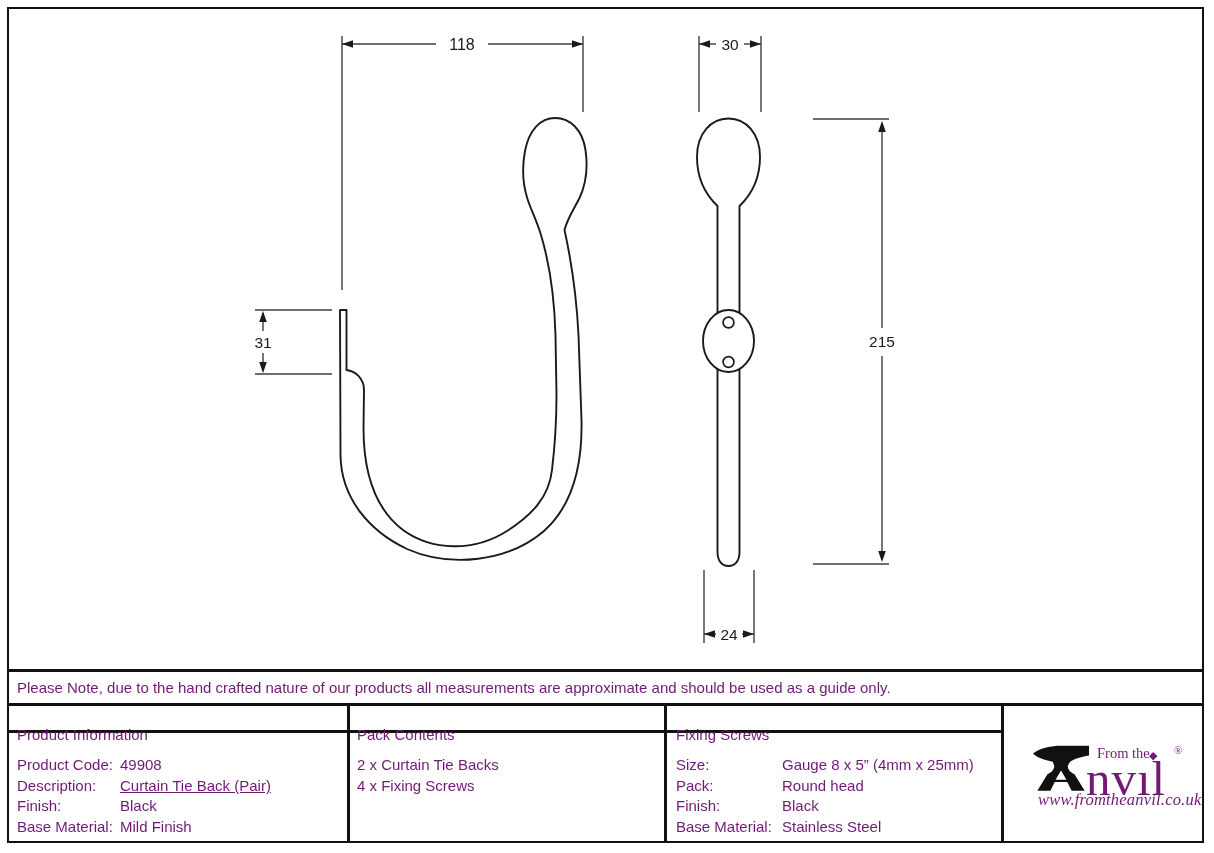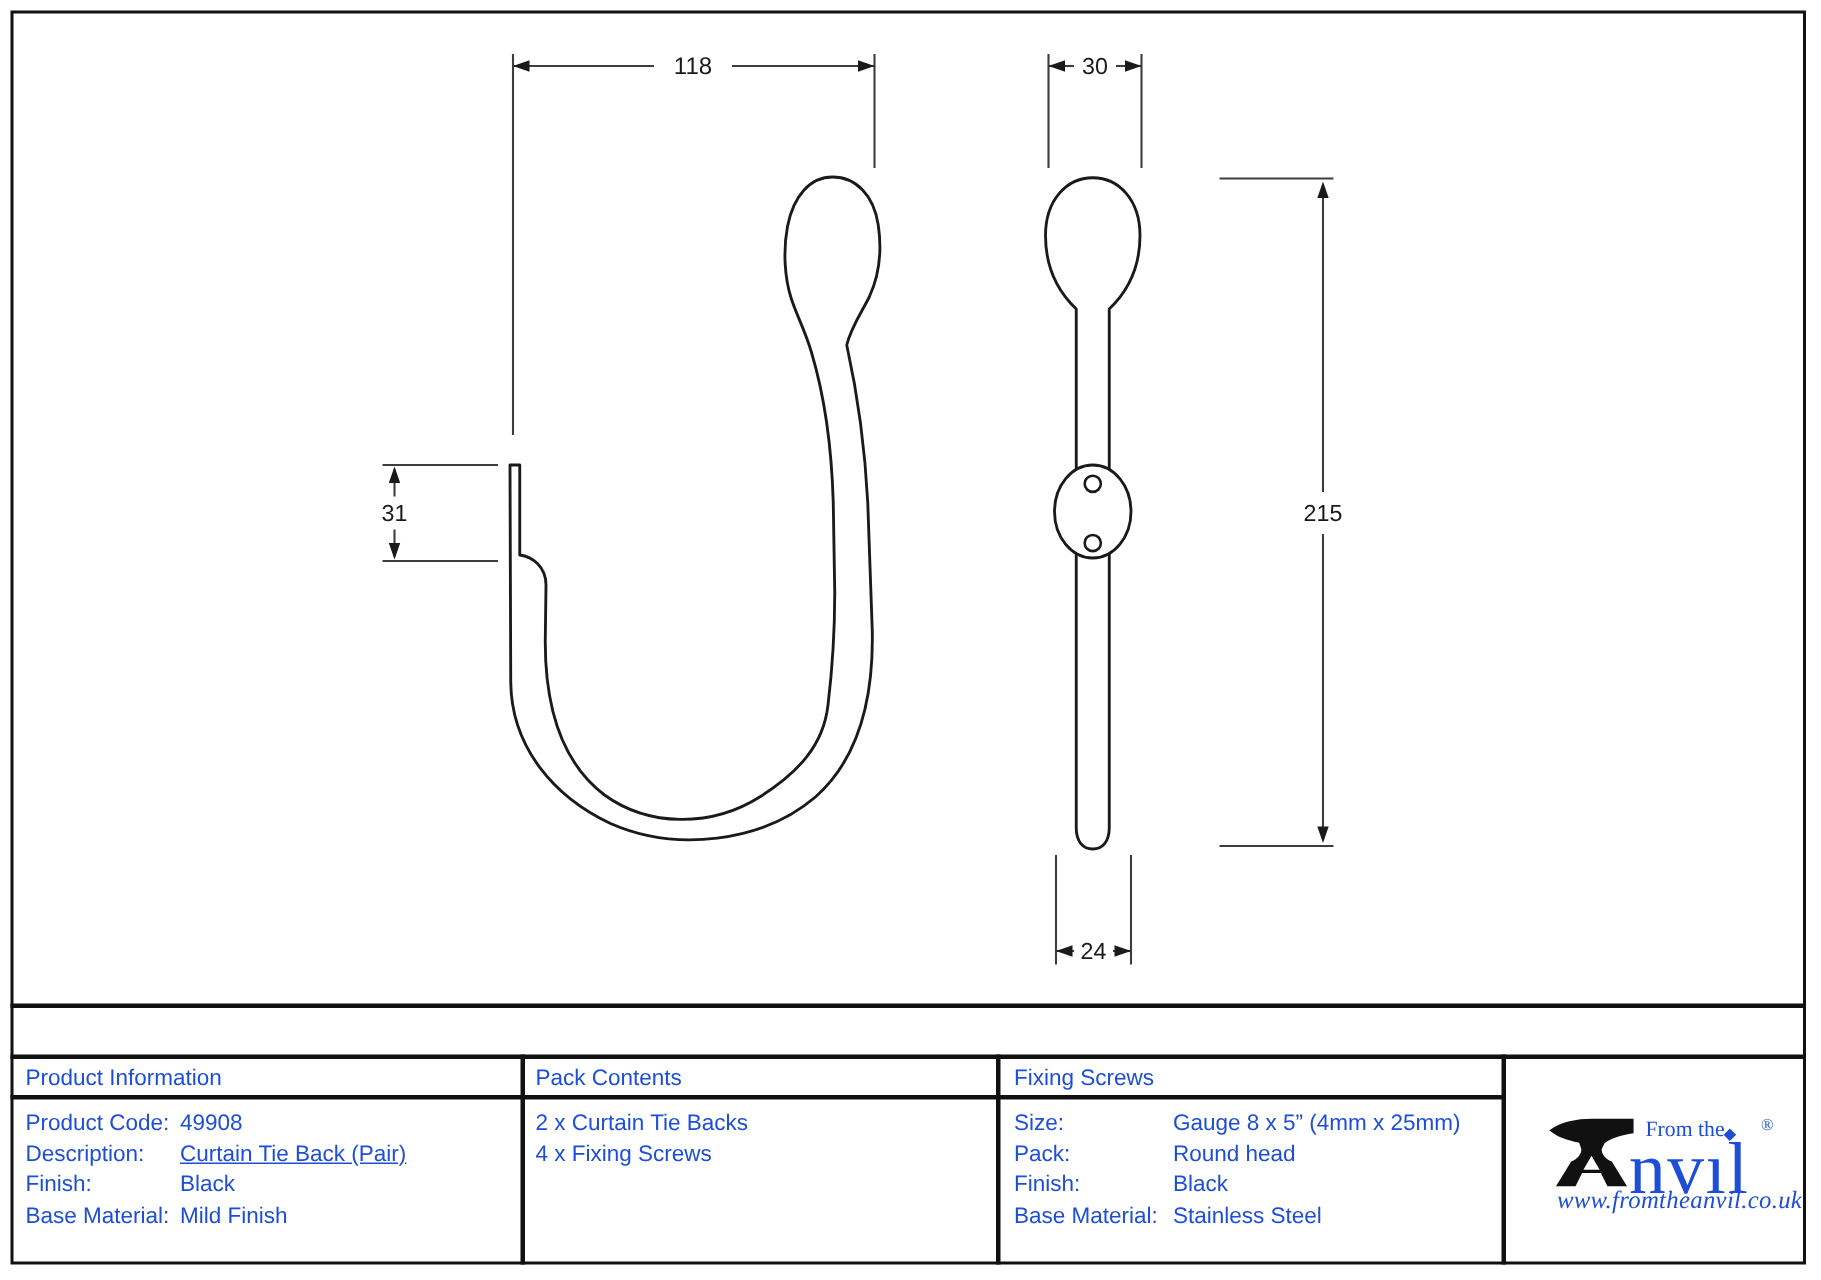--- a/index.html
+++ b/index.html
@@ -1,27 +1,27 @@
 <!DOCTYPE html>
 <html><head>
 <meta charset="utf-8">
 <style>
   * { margin:0; padding:0; box-sizing:border-box; }
   html,body { background:#fff; }
   .sheet {
     position:relative; width:1214px; height:853px; background:#fff;
-    font-family:"Liberation Sans", sans-serif; color:#1d4ed8; overflow:hidden;
+    font-family:"Liberation Sans", sans-serif; color:#701a75; overflow:hidden;
   }
   .sheet-border {
     position:absolute; left:7px; top:7px; width:1197px; height:836px;
     border:2.5px solid #111;
   }
   .hline, .vline { position:absolute; background:#111; }
   .drawing-svg { position:absolute; left:0; top:0; }
-  .txt { position:absolute; font-size:15px; line-height:18px; white-space:nowrap; }
+  .txt { position:absolute; font-size:15px; line-height:18px; white-space:nowrap;margin-top:16px; }
   .hdr { font-size:15px; }
   .note { position:absolute; left:17px; top:679px; font-size:15px; white-space:nowrap; }
   
   .logo-wrap { position:absolute; left:1002px; top:704px; width:202px; height:106px; }
   .anvil-glyph { position:absolute; left:30px; top:40px; }
   .logo-fromthe { position:absolute; left:95px; top:41px; font-family:"Liberation Serif", serif; font-size:14.5px; }
   .logo-name { position:absolute; left:84px; top:50px; font-family:"Liberation Serif", serif; font-size:49px; line-height:1; letter-spacing:1px; }
   .logo-idot { position:absolute; left:147px; top:45px; font-size:11px; }
   .logo-reg { position:absolute; left:172px; top:40px; font-size:11px; font-family:"Liberation Serif", serif; }
   .logo-web { position:absolute; left:36px; top:86px; font-family:"Liberation Serif", serif; font-style:italic; font-weight:normal; font-size:16.5px; letter-spacing:0.2px; }
@@ -123,20 +123,21 @@
   </svg>
 
   <div class="sheet-border"></div>
   <div class="hline" style="left:7px; top:669px; width:1197px; height:2.5px;"></div>
   <div class="hline" style="left:7px; top:703px; width:1197px; height:2.5px;"></div>
   <div class="hline" style="left:7px; top:730px; width:996px; height:2.5px;"></div>
   <div class="vline" style="left:347px; top:703px; width:2.5px; height:140px;"></div>
   <div class="vline" style="left:664px; top:703px; width:2.5px; height:140px;"></div>
   <div class="vline" style="left:1001px; top:703px; width:2.5px; height:140px;"></div>
 
+  <div class="note">Please Note, due to the hand crafted nature of our products all measurements are approximate and should be used as a guide only.</div>
 
   <div class="txt hdr" style="left:17px; top:710px;">Product Information</div>
   <div class="txt hdr" style="left:357px; top:710px;">Pack Contents</div>
   <div class="txt hdr" style="left:676px; top:710px;">Fixing Screws</div>
 
   <div class="txt" style="left:17px;  top:740px;">Product Code:</div>
   <div class="txt" style="left:120px; top:740px;">49908</div>
   <div class="txt" style="left:17px;  top:761px;">Description:</div>
   <div class="txt" style="left:120px; top:761px;text-decoration:underline;">Curtain Tie Back (Pair)</div>
   <div class="txt" style="left:17px;  top:781px;">Finish:</div>

